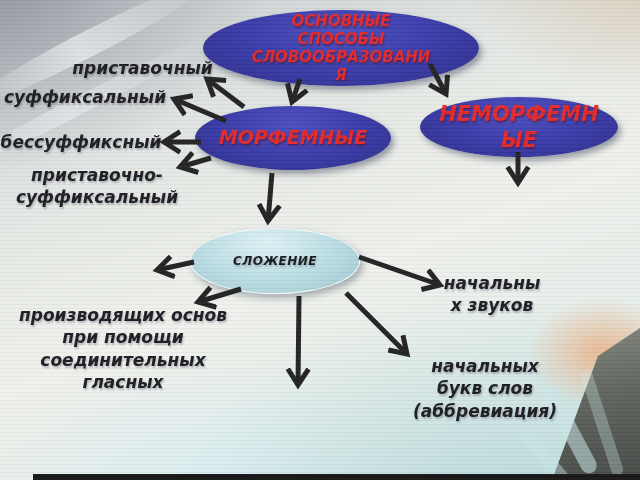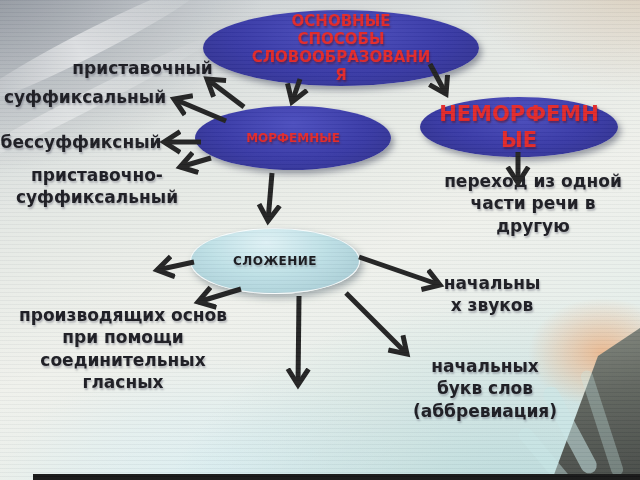--- a/index.html
+++ b/index.html
@@ -1,17 +1,17 @@
 <!DOCTYPE html>
 <html><head>
 <meta charset="utf-8">
 <style>
   html,body{margin:0;padding:0;background:#222;}
   .slide{position:relative;width:640px;height:480px;overflow:hidden;
-         font-family:"DejaVu Sans",sans-serif;background:#e8ebe7;}
+         font-family:"DejaVu Sans",sans-serif;background:#e8ebe7;font-style:italic;}
 
   
   .bg-base{position:absolute;inset:0;z-index:0;
     background:
       radial-gradient(ellipse 430px 300px at -40px -40px, rgba(118,124,134,0.9), rgba(158,163,170,0.5) 45%, rgba(232,234,230,0) 72%),
       radial-gradient(ellipse 300px 190px at 102% -6%, rgba(205,175,142,0.55), rgba(232,234,230,0) 65%),
       radial-gradient(ellipse 520px 330px at 82% 110%, rgba(148,200,204,0.6), rgba(238,241,238,0) 70%),
       radial-gradient(ellipse 300px 200px at 32% 104%, rgba(215,238,244,0.8), rgba(238,241,238,0) 70%),
       linear-gradient(160deg,#bfc4ca 0%,#e2e6e2 30%,#eef0ea 55%,#d9e9e7 100%);}
   .bg-streak{position:absolute;z-index:1;left:-40px;top:30px;width:260px;height:26px;
@@ -36,21 +36,21 @@
         text-align:center;font-weight:bold;}
   .node.dark{background:radial-gradient(ellipse at 50% 28%, #4042ba 0%, #2b2c9f 55%, #21217e 100%);
         box-shadow:3px 4px 6px rgba(70,75,95,0.55);
         color:#e01b1b;font-size:21px;line-height:1.25;text-shadow:1px 2px 2px rgba(70,0,30,0.55);}
   .node.light{background:radial-gradient(ellipse at 45% 22%, #dcf0f4 0%, #badee4 45%, #9bc2cc 100%);
         border:1px solid rgba(255,255,255,0.85);
         box-shadow:3px 4px 7px rgba(80,95,105,0.5);
         color:#0b0b10;font-size:12px;letter-spacing:0.5px;line-height:1.2;
         text-shadow:1px 2px 2px rgba(70,80,90,0.4);}
   #node-main{left:203px;top:10px;width:276px;height:76px;font-size:15px;line-height:1.2;}
-  #node-morphemic{left:195px;top:106px;width:196px;height:64px;font-size:12px;}
+  #node-morphemic{left:195px;top:106px;width:196px;height:64px;font-size:19px;}
   #node-nonmorphemic{left:420px;top:97px;width:198px;height:60px;}
   #node-composition{left:190px;top:228px;width:168px;height:64px;}
 
   
   .label{position:absolute;z-index:4;font-weight:bold;font-size:17px;line-height:1.32;color:#0e0e14;
          text-align:center;text-shadow:1px 2px 2px rgba(60,60,80,0.35);}
   #lbl-prefixal{left:65px;top:57px;width:155px;}
   #lbl-suffixal{left:-3px;top:86px;width:176px;}
   #lbl-suffixless{left:-3px;top:131px;width:168px;}
   #lbl-prefix-suffixal{left:7px;top:164px;width:180px;}
@@ -88,21 +88,20 @@
     <div>НЕМОРФЕМН<br>ЫЕ</div>
   </div>
   <div class="node light" id="node-composition">
     <div>СЛОЖЕНИЕ</div>
   </div>
 
   <div class="label" id="lbl-prefixal">приставочный</div>
   <div class="label" id="lbl-suffixal">суффиксальный</div>
   <div class="label" id="lbl-suffixless">бессуффиксный</div>
   <div class="label" id="lbl-prefix-suffixal">приставочно-<br>суффиксальный</div>
-  <div class="label" id="lbl-transition">переход из одной<br>части речи в<br>другую</div>
   <div class="label" id="lbl-initial-sounds">начальны<br>х звуков</div>
   <div class="label" id="lbl-producing-stems">производящих основ<br>при помощи<br>соединительных<br>гласных</div>
   <div class="label" id="lbl-initial-letters">начальных<br>букв слов<br>(аббревиация)</div>
 
   <svg class="arrows" width="640" height="480" viewBox="0 0 640 480">
     <defs>
       <marker id="ah" markerUnits="userSpaceOnUse" markerWidth="26" markerHeight="26" refX="17" refY="13" orient="auto">
         <path d="M3,4 L17,13 L3,22" fill="none" stroke="#141414" stroke-width="5" stroke-linecap="square"></path>
       </marker>
     </defs>

